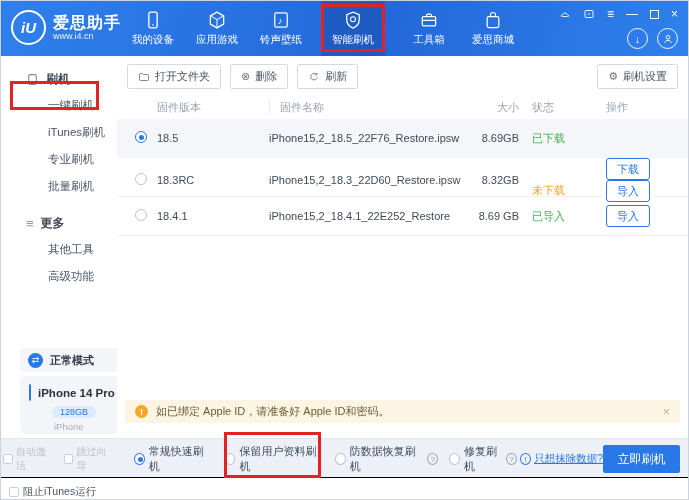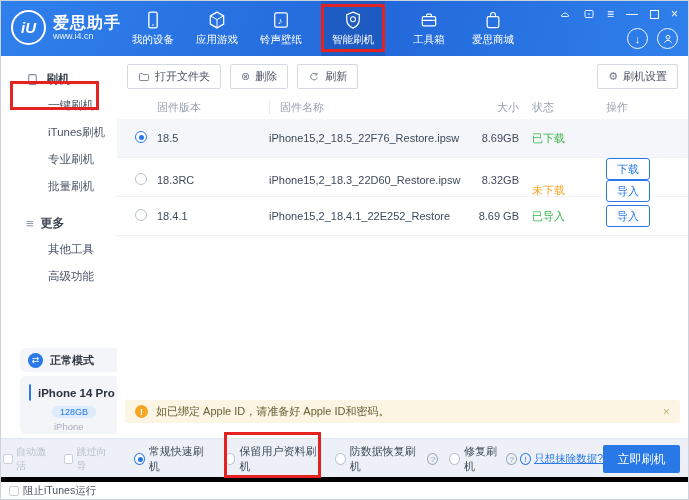--- a/index.html
+++ b/index.html
@@ -101,21 +101,21 @@
   .help-c { width:12px; height:12px; border:1px solid #9aa7b8; color:#8a97a8; border-radius:50%;
             font-size:8px; display:flex; align-items:center; justify-content:center; margin-right:3px; }
   .info-c { width:12px; height:12px; border:1px solid #2878e8; color:#2878e8; border-radius:50%;
             font-size:8px; display:flex; align-items:center; justify-content:center; margin-right:3px; }
   .erase-link { font-size:10.5px; color:#2878e8; text-decoration:underline; white-space:nowrap; cursor:pointer; }
   .flash-btn { margin-left:auto; width:86px; height:28px; background:#2878e8; color:#fff; border:none;
                border-radius:2px; font-size:12px; cursor:pointer; }
 
   
   .footer { position:absolute; left:0; right:0; bottom:0; height:22px; background:#fff;
-            border-top:5px solid #000000; display:flex; align-items:center; font-size:10.5px; color:#4a5362; }
+            border-top:1px solid #000000; display:flex; align-items:flex-end; font-size:10.5px; color:#4a5362; }
   .footer-left { display:flex; align-items:center; gap:4px; padding-left:8px; }
   .footer-right { margin-left:auto; display:flex; align-items:center; gap:9px; padding-right:10px; color:#5a6372; }
   .vsep { width:1px; height:10px; background:#d8dde5; }
 
   
   .anno { position:absolute; border:3px solid #e42222; z-index:50; pointer-events:none; }
   .anno-nav { left:320px; top:3px; width:64px; height:48px; }
   .anno-side { left:9px; top:80px; width:89px; height:29px; }
   .anno-radio { left:223px; top:431px; width:97px; height:46px; }
 </style>

